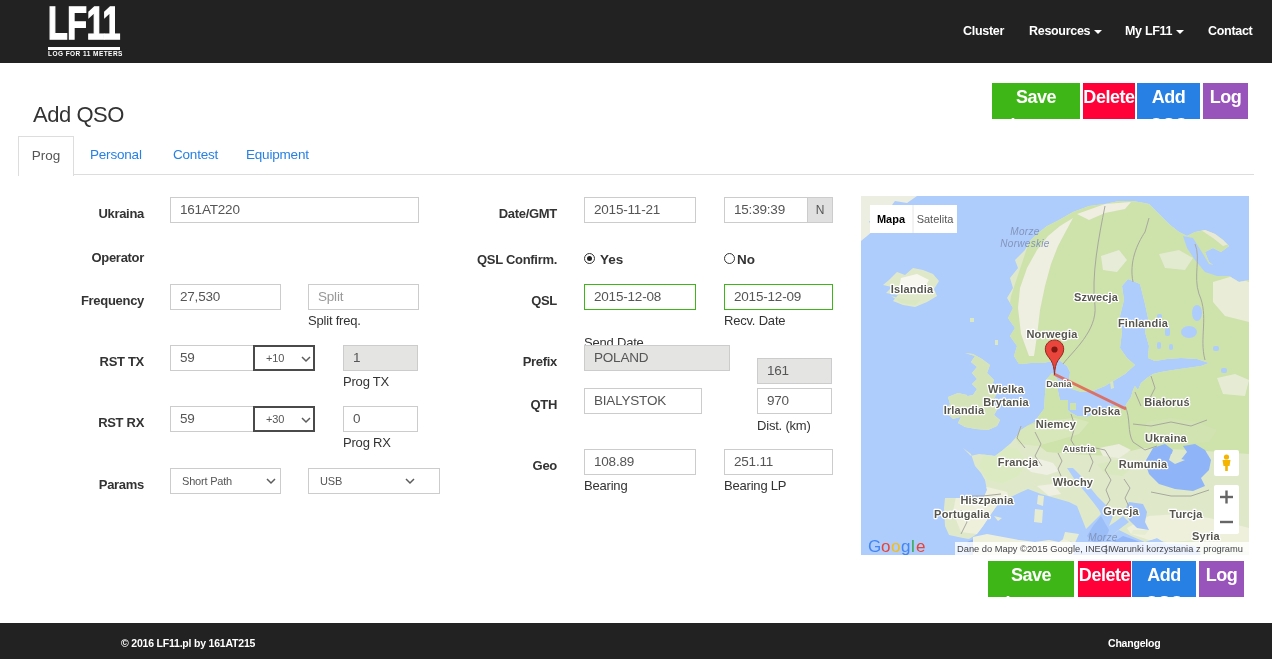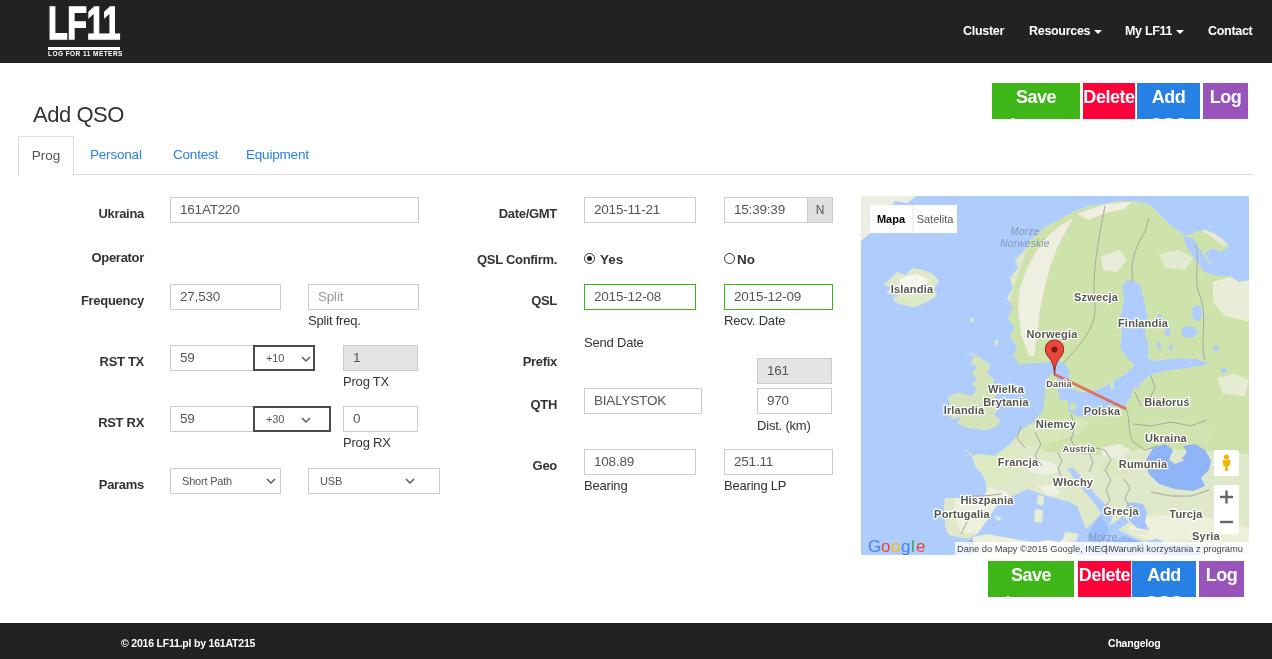--- a/index.html
+++ b/index.html
@@ -88,21 +88,21 @@
   <div class="inp" style="left:170px; top:345px; width:84px;">59</div>
   <div class="sel dark" style="left:253px; top:345px; width:62px;">+10
     <svg class="chev" style="left:46px; top:9px;" width="10" height="7" viewBox="0 0 10 7">
         <path d="M1 1 L5 5 L9 1" fill="none" stroke="#5c5c5c" stroke-width="1.5"></path>
       </svg>
   </div>
   <div class="inp dis" style="left:343px; top:345px; width:75px;">1</div>
   <div class="helplbl" style="left:343px; top:374px;">Prog TX</div>
 
   <div class="inp" style="left:170px; top:406px; width:84px;">59</div>
-  <div class="sel dark" style="left:253px; top:406px; width:78px;">+30
+  <div class="sel dark" style="left:253px; top:406px; width:62px;">+30
     <svg class="chev" style="left:46px; top:9px;" width="10" height="7" viewBox="0 0 10 7">
         <path d="M1 1 L5 5 L9 1" fill="none" stroke="#5c5c5c" stroke-width="1.5"></path>
       </svg>
   </div>
   <div class="inp" style="left:343px; top:406px; width:75px;">0</div>
   <div class="helplbl" style="left:343px; top:435px;">Prog RX</div>
 
   <div class="sel" style="left:170px; top:468px; width:111px;">Short Path
     <svg class="chev" style="left:95px; top:9px;" width="10" height="7" viewBox="0 0 10 7">
         <path d="M1 1 L5 5 L9 1" fill="none" stroke="#5c5c5c" stroke-width="1.5"></path>
@@ -130,20 +130,21 @@
     </div>
   <div class="radlbl" style="left:600px; top:252px;">Yes</div>
   <div class="radio" style="left:724px; top:253px;"></div>
   <div class="radlbl" style="left:737px; top:252px;">No</div>
 
   <div class="inp greenb" style="left:584px; top:284px; width:112px;">2015-12-08</div>
   <div class="helplbl" style="left:584px; top:313px;margin-top:22px;">Send Date</div>
   <div class="inp greenb" style="left:724px; top:284px; width:109px;">2015-12-09</div>
   <div class="helplbl" style="left:724px; top:313px;">Recv. Date</div>
 
+  <div class="inp dis" style="left:584px; top:345px; width:146px;">POLAND</div>
   <div class="inp dis" style="left:757px; top:358px; width:75px;">161</div>
 
   <div class="inp" style="left:584px; top:388px; width:118px;">BIALYSTOK</div>
   <div class="inp" style="left:757px; top:388px; width:75px;">970</div>
   <div class="helplbl" style="left:757px; top:418px;">Dist. (km)</div>
 
   <div class="inp" style="left:584px; top:449px; width:112px;">108.89</div>
   <div class="helplbl" style="left:584px; top:478px;">Bearing</div>
   <div class="inp" style="left:724px; top:449px; width:109px;">251.11</div>
   <div class="helplbl" style="left:724px; top:478px;">Bearing LP</div>

